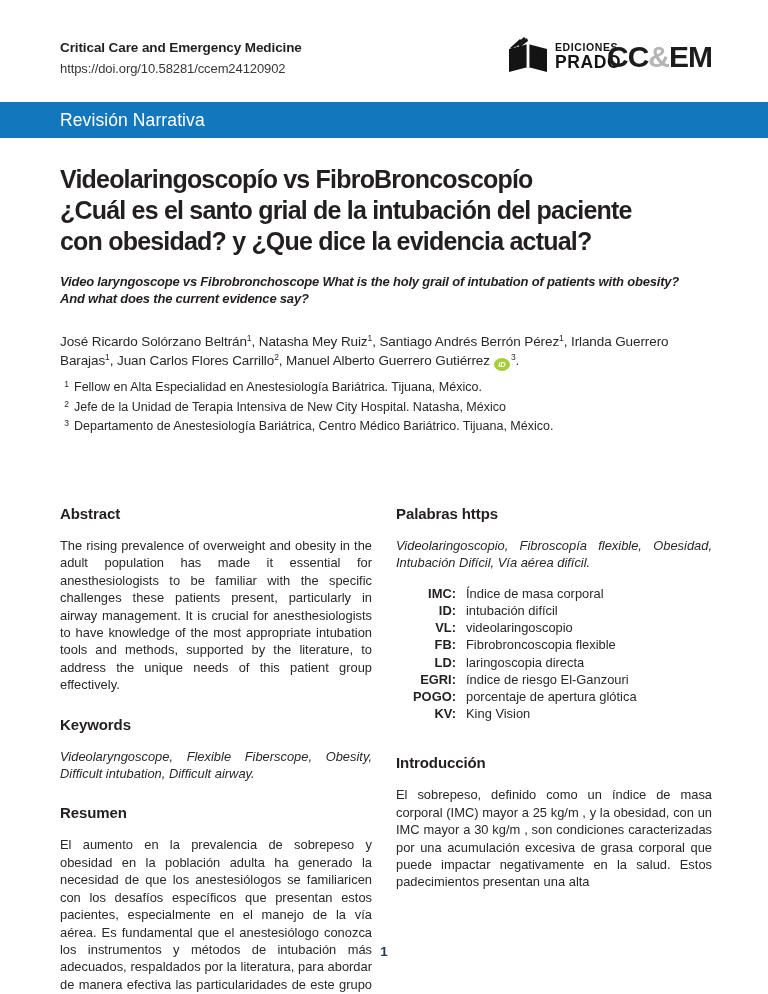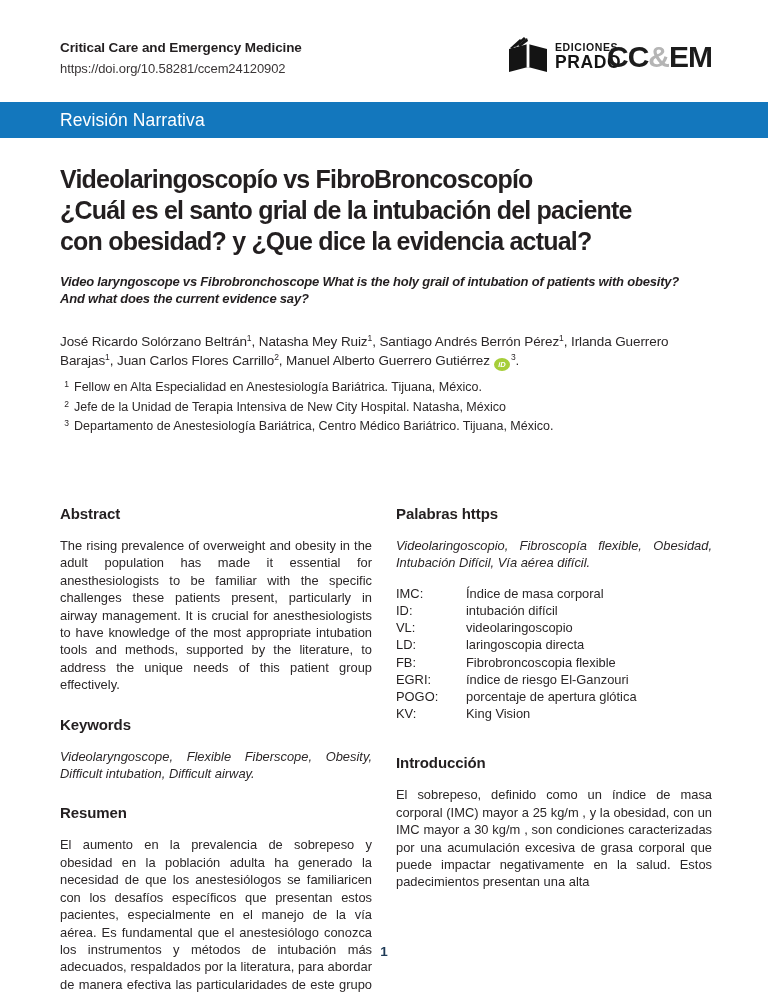--- a/index.html
+++ b/index.html
@@ -47,21 +47,21 @@
   .col-right { left:396px; width:316px; }
   .col h3 { font-size:15px; font-weight:700; color:#231f20; letter-spacing:-0.1px; }
   .col p  { font-size:12.9px; line-height:17.4px; text-align:justify; hyphens:manual; color:#2b2728; }
   .italic { font-style:italic; }
   .mt-par { margin-top:15px; }
   .mt-h   { margin-top:22px; }
   .mt-h-lg{ margin-top:32px; }
   
   .abbr-list { margin-top:13px; }
   .abbr-row { display:grid; grid-template-columns:60px 1fr; column-gap:10px; font-size:12.9px; line-height:17.2px; }
-  .abbr-key { font-weight:400; text-align:left; color:#231f20; }
+  .abbr-key { font-weight:700; text-align:right; color:#231f20; }
   
   .page-num { position:absolute; left:0; right:0; top:944px; text-align:center; font-size:13.5px; font-weight:700; color:#1e3a56; }
   
   .book-icon svg { display:block; }
 </style>
 </head>
 <body>
 
 <div class="page">
 
@@ -146,26 +146,26 @@
         </div>
       <div class="abbr-row">
           <span class="abbr-key">ID:</span>
           <span>intubación difícil</span>
         </div>
       <div class="abbr-row">
           <span class="abbr-key">VL:</span>
           <span>videolaringoscopio</span>
         </div>
       <div class="abbr-row">
+          <span class="abbr-key">FB:</span>
+          <span>Fibrobroncoscopia flexible</span>
+        </div>
+      <div class="abbr-row">
           <span class="abbr-key">LD:</span>
           <span>laringoscopia directa</span>
-        </div>
-      <div class="abbr-row">
-          <span class="abbr-key">FB:</span>
-          <span>Fibrobroncoscopia flexible</span>
         </div>
       <div class="abbr-row">
           <span class="abbr-key">EGRI:</span>
           <span>índice de riesgo El-Ganzouri</span>
         </div>
       <div class="abbr-row">
           <span class="abbr-key">POGO:</span>
           <span>porcentaje de apertura glótica</span>
         </div>
       <div class="abbr-row">

